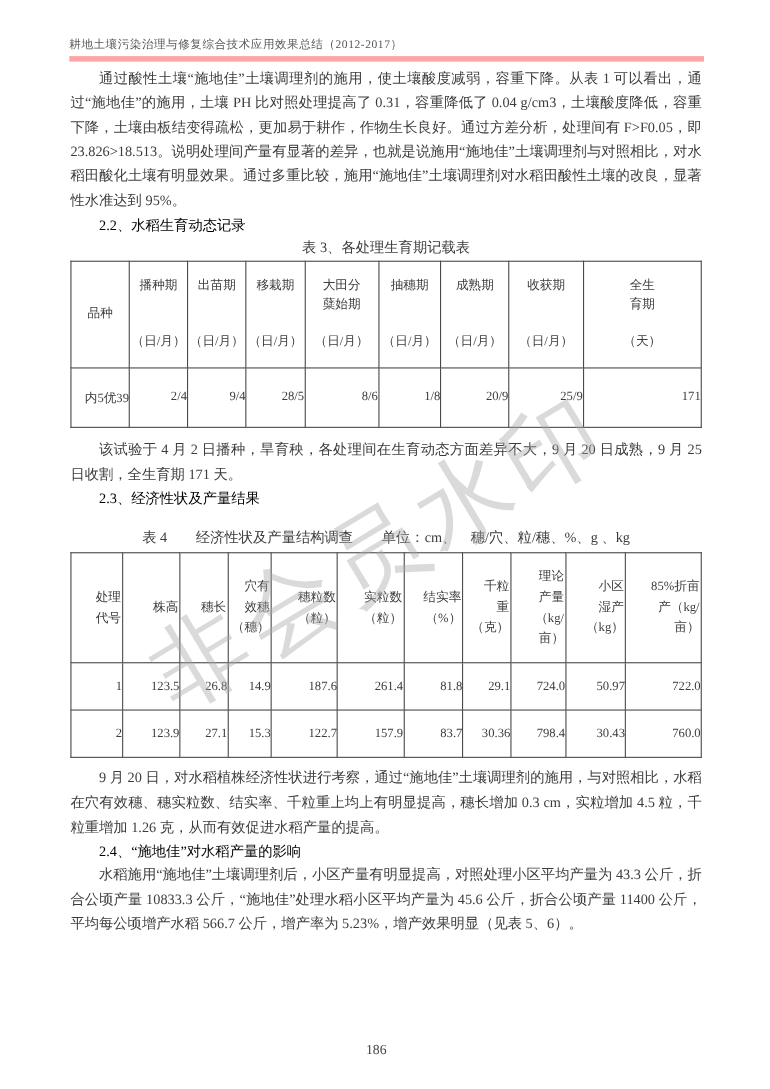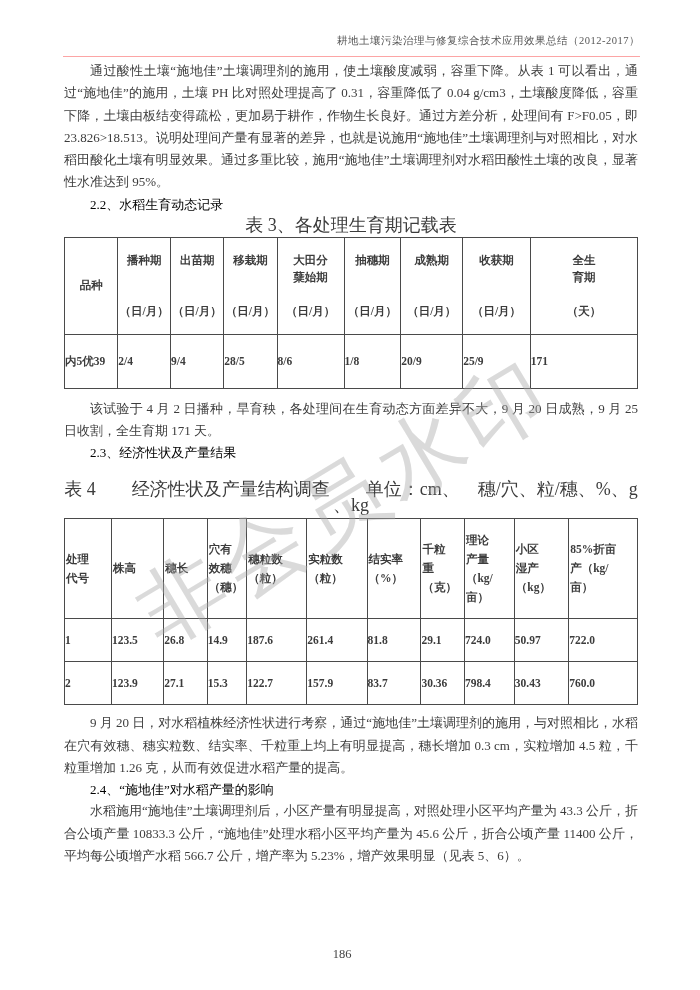--- a/index.html
+++ b/index.html
@@ -10,26 +10,26 @@
     width: 700px; height: 990px;
     margin: 0 auto;
     background: #ffffff;
     color: #3c3c3c;
     overflow: hidden;
   }
   
   .running-header {
     position: absolute;
     top: 34px; left: 63px; right: 60px;
-    text-align: right;
+    text-align: left;
     font-size: 10.5px;
     color: #565656;
     letter-spacing: 0.5px;
-    border-bottom: 1px solid #fca5a5;
-    padding-bottom: 8px;
+    border-bottom: 5px solid #fca5a5;
+    padding-bottom: 3px;
   }
   
   .content {
     position: absolute;
     top: 58px; left: 64px;
     width: 574px;
   }
   .para {
     font-size: 13px;
     line-height: 22.3px;
@@ -38,37 +38,37 @@
     color: #3c3c3c;
   }
   .heading {
     font-size: 13px;
     line-height: 21px;
     text-indent: 2em;
     color: #000000;
   }
   .table-title {
     text-align: center;
-    font-size: 18px;
+    font-size: 13px;
     line-height: 16px;
     color: #3c3c3c;
   }
   .t3-title { margin: 2px 0 4px; }
   .t4-title { margin: 18px 0 5px; white-space: pre-line; }
   
   table {
     width: 100%;
     border-collapse: collapse;
     table-layout: fixed;
     font-size: 11.5px;
     color: #3c3c3c;
   }
   table, th, td { border: 1px solid #4a4a4a; }
   table { border-width: 1.5px; }
-  th, td { text-align: left; vertical-align: middle; font-weight: bold; }
+  th, td { text-align: right; vertical-align: middle; font-weight: normal; }
   .pre { white-space: pre-line; }
   
   .t3 td { height: 54px; }
   .hcell {
     height: 96px;
     display: flex; flex-direction: column;
     justify-content: space-between; align-items: center;
     padding: 14px 0;
   }
   .hcell.center { justify-content: center; }

